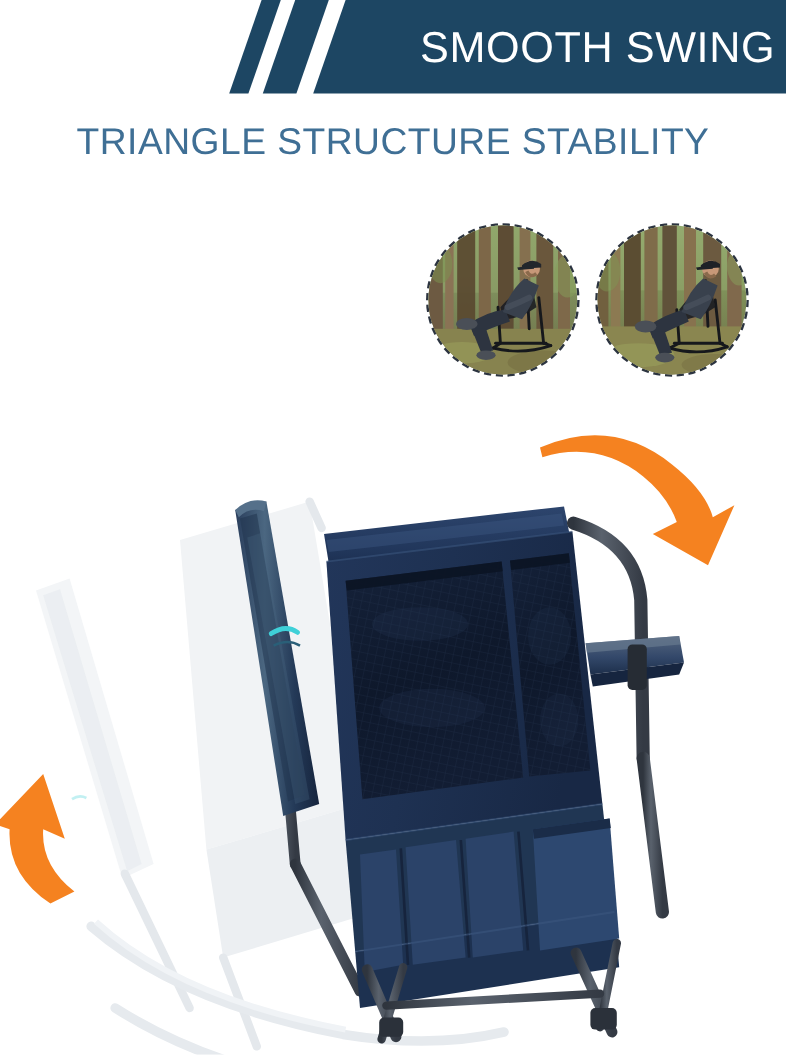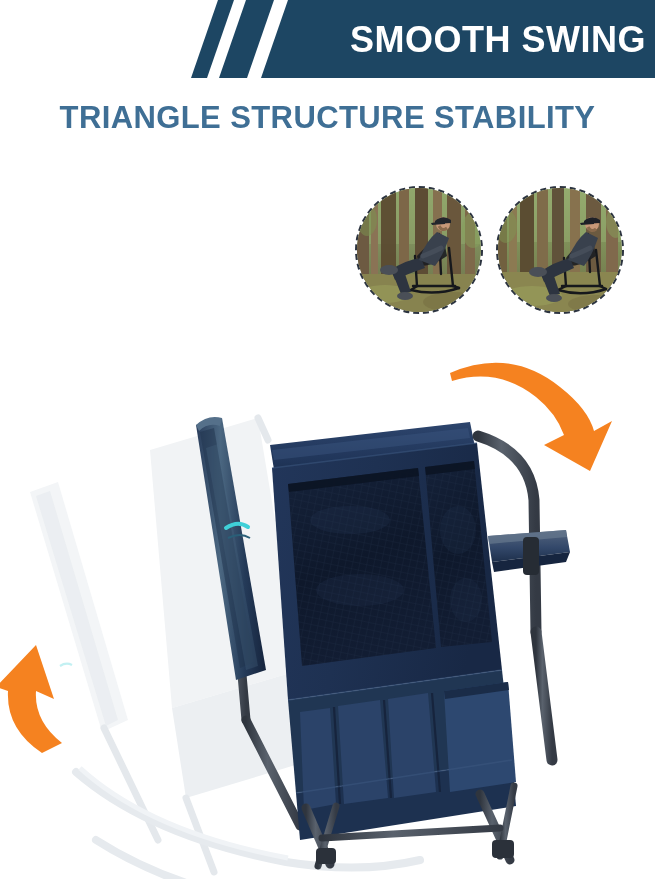--- a/index.html
+++ b/index.html
@@ -8,27 +8,27 @@
     font-family:"Liberation Sans","DejaVu Sans",sans-serif;
     -webkit-font-smoothing:antialiased;
   }
   #stage{position:absolute;inset:0;width:655px;height:879px;background:#fff;overflow:hidden;}
 
   
   #header-banner{position:absolute;left:0;top:0;width:655px;height:80px;}
   #banner-title{
     position:absolute;left:294px;top:16px;width:352px;height:48px;
     display:flex;align-items:center;justify-content:flex-end;
-    color:#ffffff;font-size:36px;font-weight:700;letter-spacing:.5px;
+    color:#ffffff;font-size:36px;font-weight:400;letter-spacing:.5px;
     white-space:nowrap;line-height:1;
   }
   #subtitle{
     position:absolute;left:0;top:96px;width:655px;height:42px;
     display:flex;align-items:center;justify-content:center;
-    color:#3f6f95;font-size:31px;font-weight:700;letter-spacing:.4px;
+    color:#3f6f95;font-size:31px;font-weight:400;letter-spacing:.4px;
     white-space:nowrap;line-height:1;
   }
 
   
   .photo-circle{
     position:absolute;border-radius:50%;overflow:hidden;
     border:2px dashed #2c3440;box-sizing:border-box;
   }
   #photo-left{left:355px;top:186px;width:128px;height:128px;}
   #photo-right{left:496px;top:186px;width:128px;height:128px;}

